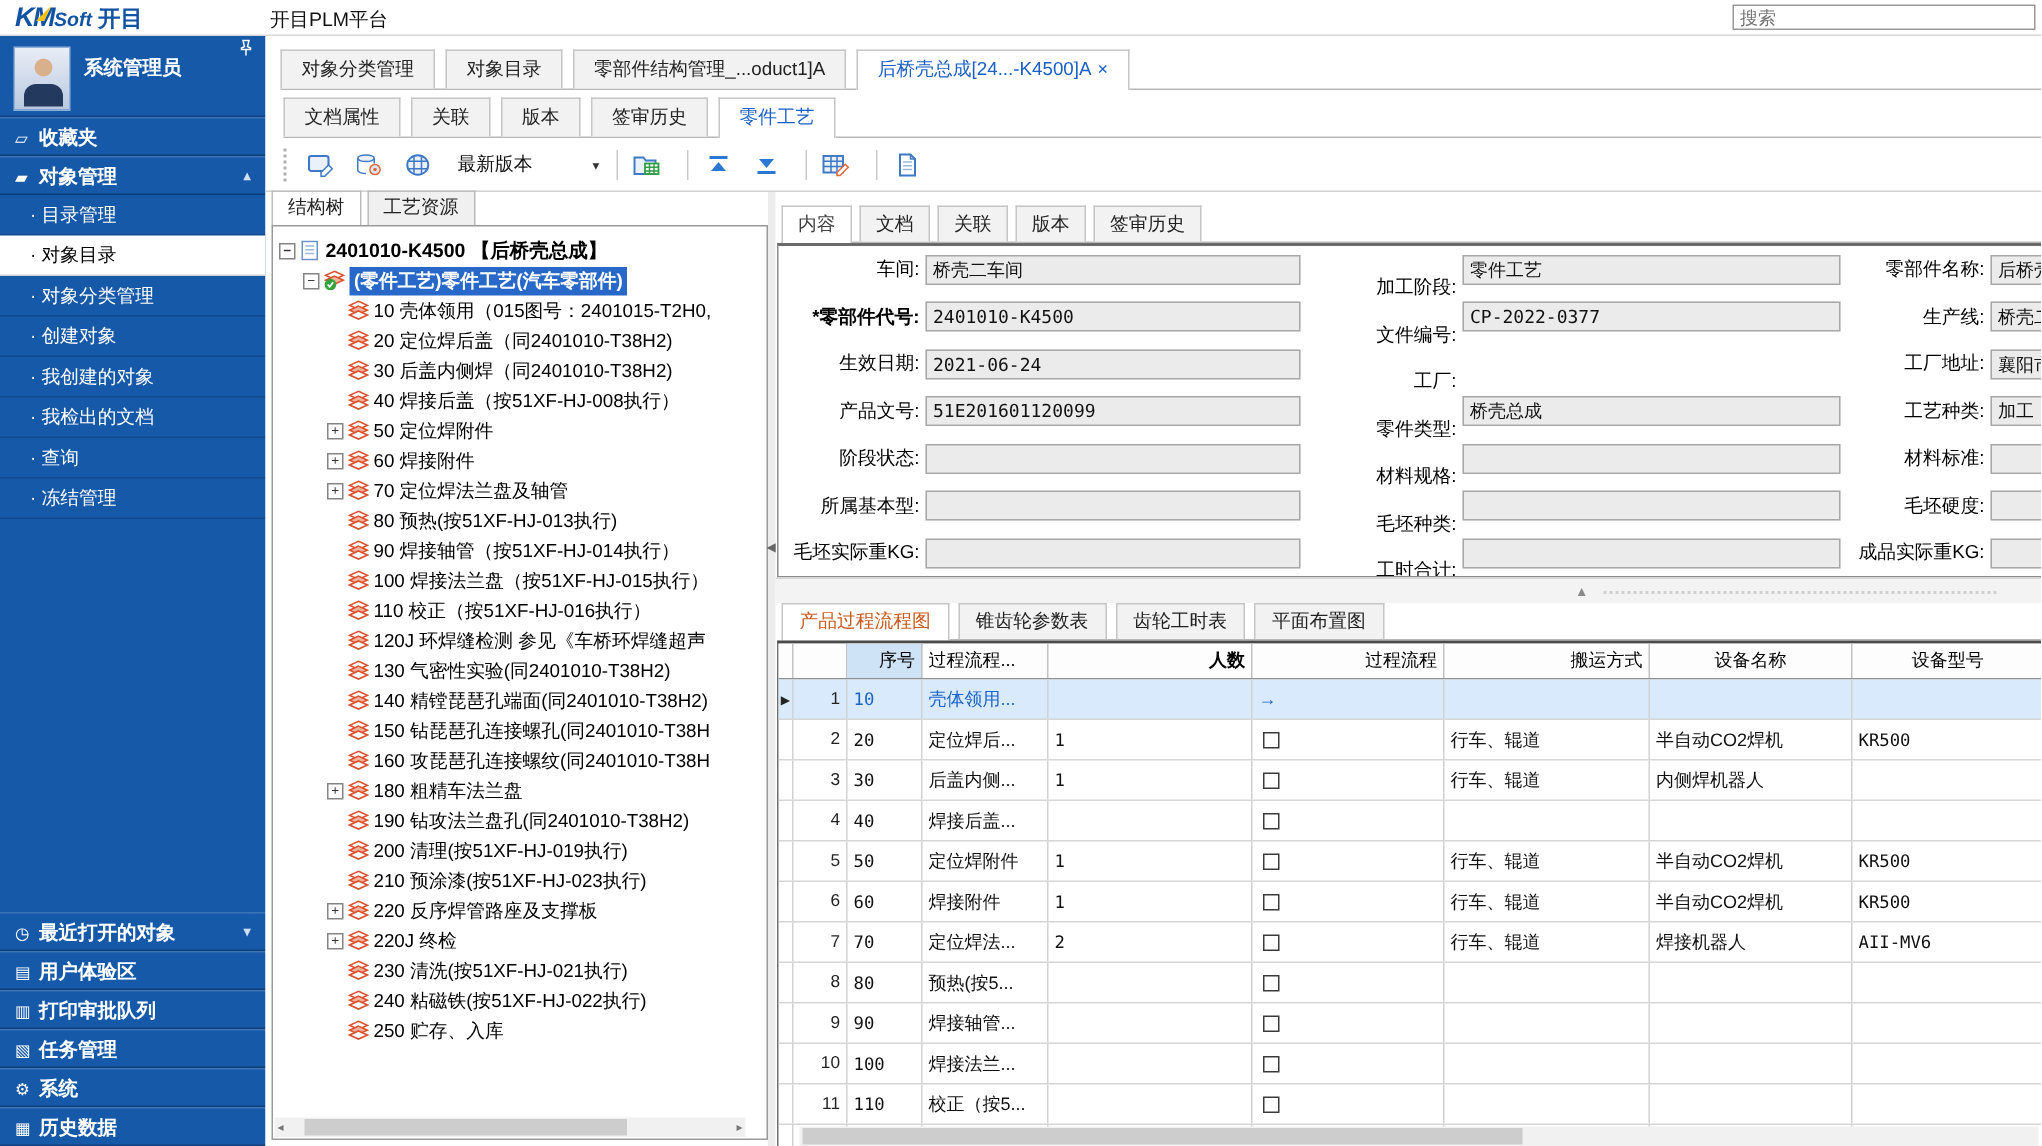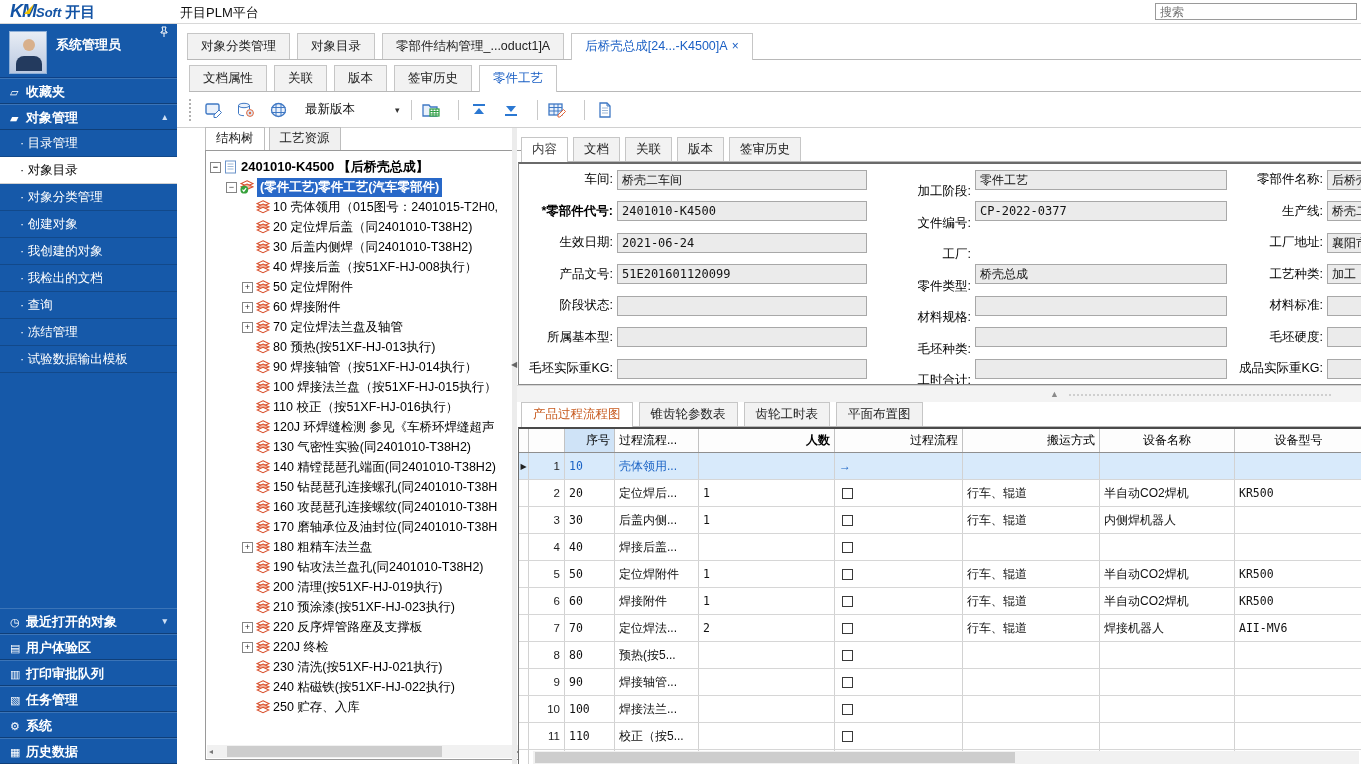--- a/index.html
+++ b/index.html
@@ -48,21 +48,21 @@
 
   
   .toolbar { position:absolute; left:0; right:0; top:68px; height:36px; border-bottom:1px solid #d0d0d0; display:flex; align-items:center; padding-left:12px; }
   .toolbar .handle { width:2px; height:22px; border-left:2px dotted #b0b0b0; margin-right:10px; }
   .tbtn { width:26px; height:24px; display:flex; align-items:center; justify-content:center; margin-right:6px; }
   .tsep { width:1px; height:20px; background:#c9c9c9; margin:0 7px; }
   .version-combo { display:flex; align-items:center; font-size:12.5px; color:#111; margin:0 4px 0 8px; }
   .version-combo .caret { font-size:9px; color:#333; margin-left:40px; }
 
   
-  .tree-panel { position:absolute; left:28px; top:104px; width:331px; bottom:4px; }
+  .tree-panel { position:absolute; left:4px; top:104px; width:331px; bottom:4px; }
   .tree-tabs { display:flex; gap:4px; align-items:flex-end; height:22px; }
   .ttab { background:#f0f0f0; border:1px solid #bdbdbd; border-bottom:none; font-size:12.5px; padding:2px 10px 3px; color:#222; }
   .ttab.active { background:#fff; margin-bottom:-1px; padding-bottom:4px; }
   .tree-box { position:absolute; left:0; right:0; top:22px; bottom:0; border:1px solid #9a9a9a; background:#fff; overflow:hidden; }
   .tree { padding:6px 0 0 4px; white-space:nowrap; }
   .trow { height:20px; display:flex; align-items:center; font-size:12.5px; color:#000; }
   .trow .expbox { flex:0 0 11px; width:11px; height:11px; border:1px solid #848484; background:#fff; font-size:9px; line-height:9px; text-align:center; color:#333; margin-right:3px; }
   .trow .expbox.none { border:none; background:transparent; }
   .trow .ticon { flex:0 0 14px; margin-right:3px; display:flex; }
   .trow.root { font-weight:bold; font-size:13px; }
@@ -145,21 +145,20 @@
     <div class="side-item"><span class="g">▰</span><span>对象管理</span><span class="arr">▴</span></div>
     <div id="obj-items">
         <div class="side-sub">目录管理</div>
         <div class="side-sub selected">对象目录</div>
         <div class="side-sub">对象分类管理</div>
         <div class="side-sub">创建对象</div>
         <div class="side-sub">我创建的对象</div>
         <div class="side-sub">我检出的文档</div>
         <div class="side-sub">查询</div>
         <div class="side-sub">冻结管理</div>
-        <div class="side-sub">试验数据输出模板</div>
       </div>
     <div class="side-spacer"></div>
     <div id="side-bottom">
         <div class="side-item"><span class="g">◷</span><span>最近打开的对象</span><span class="arr">▾</span></div>
         <div class="side-item"><span class="g">▤</span><span>用户体验区</span></div>
         <div class="side-item"><span class="g">▥</span><span>打印审批队列</span></div>
         <div class="side-item"><span class="g">▧</span><span>任务管理</span></div>
         <div class="side-item"><span class="g">⚙</span><span>系统</span></div>
         <div class="side-item"><span class="g">▦</span><span>历史数据</span></div>
       </div>
@@ -447,31 +446,20 @@
               <span class="ticon">
                 <svg width="14" height="14" viewBox="0 0 13 13">
                   <path d="M6.5 .8 L12 3.3 6.5 5.8 1 3.3Z" fill="#fff" stroke="#d9512e" stroke-width="1"></path>
                   <path d="M6.5 3.8 L12 6.3 6.5 8.8 1 6.3Z" fill="#f5b39e" stroke="#d9512e" stroke-width="1"></path>
                   <path d="M6.5 6.8 L12 9.3 6.5 11.8 1 9.3Z" fill="#fff" stroke="#d9512e" stroke-width="1"></path>
                 </svg>
               </span>
               <span>160 攻琵琶孔连接螺纹(同2401010-T38H</span>
             </div>
             <div class="trow item">
-              <span class="expbox none"></span>
-              <span class="ticon">
-                <svg width="14" height="14" viewBox="0 0 13 13">
-                  <path d="M6.5 .8 L12 3.3 6.5 5.8 1 3.3Z" fill="#fff" stroke="#d9512e" stroke-width="1"></path>
-                  <path d="M6.5 3.8 L12 6.3 6.5 8.8 1 6.3Z" fill="#f5b39e" stroke="#d9512e" stroke-width="1"></path>
-                  <path d="M6.5 6.8 L12 9.3 6.5 11.8 1 9.3Z" fill="#fff" stroke="#d9512e" stroke-width="1"></path>
-                </svg>
-              </span>
-              <span>170 磨轴承位及油封位(同2401010-T38H</span>
-            </div>
-            <div class="trow item">
               <span class="expbox">+</span>
               <span class="ticon">
                 <svg width="14" height="14" viewBox="0 0 13 13">
                   <path d="M6.5 .8 L12 3.3 6.5 5.8 1 3.3Z" fill="#fff" stroke="#d9512e" stroke-width="1"></path>
                   <path d="M6.5 3.8 L12 6.3 6.5 8.8 1 6.3Z" fill="#f5b39e" stroke="#d9512e" stroke-width="1"></path>
                   <path d="M6.5 6.8 L12 9.3 6.5 11.8 1 9.3Z" fill="#fff" stroke="#d9512e" stroke-width="1"></path>
                 </svg>
               </span>
               <span>180 粗精车法兰盘</span>
             </div>

